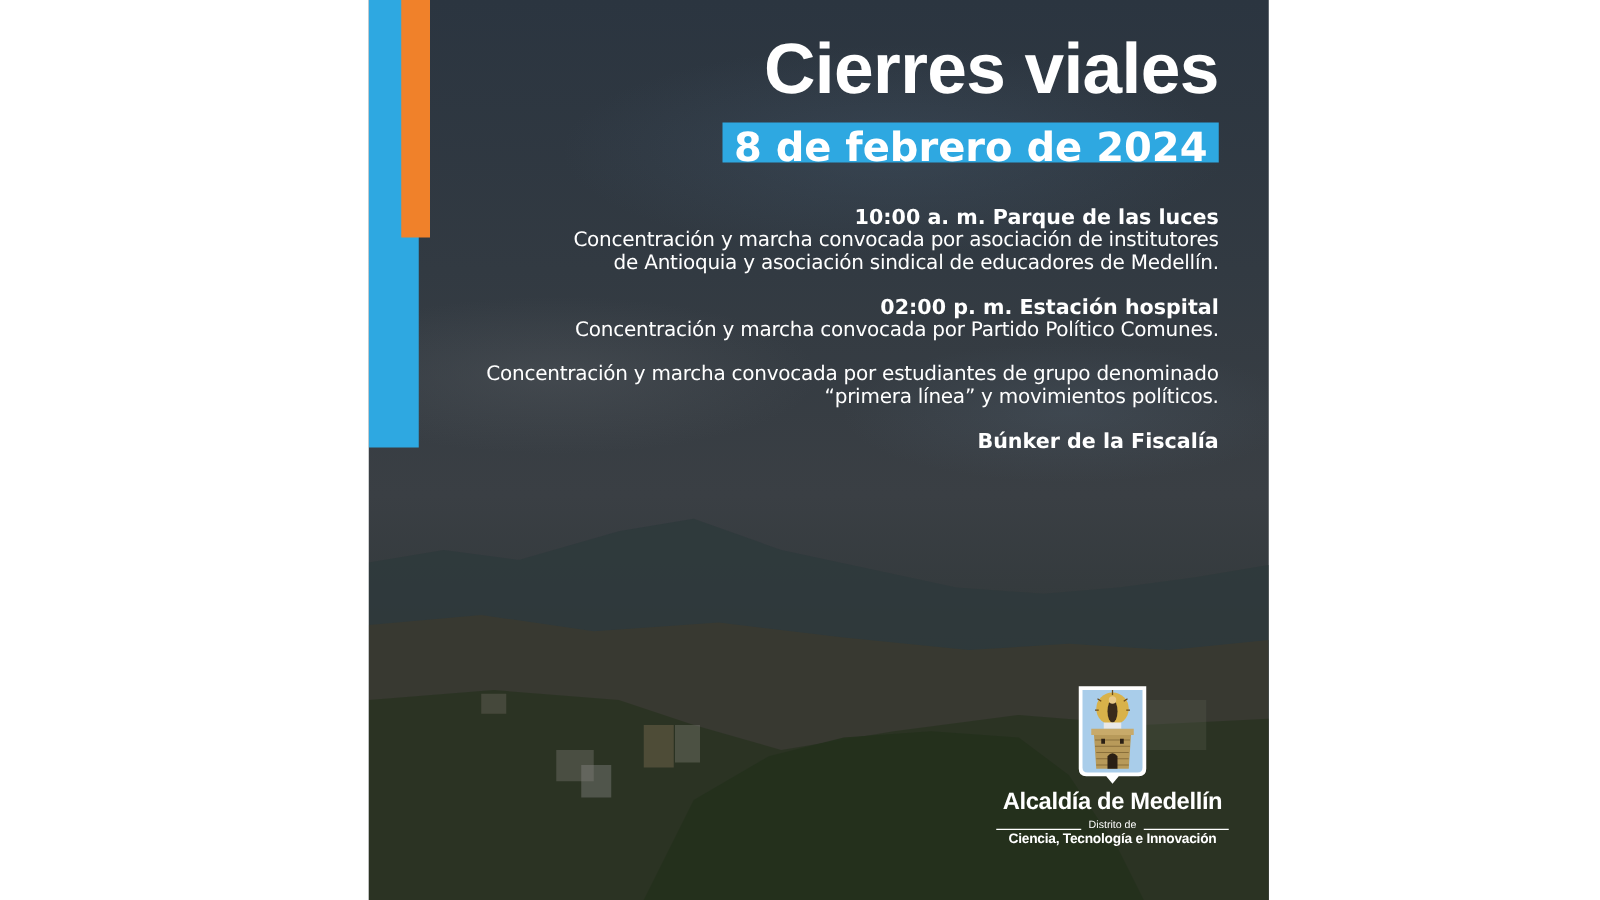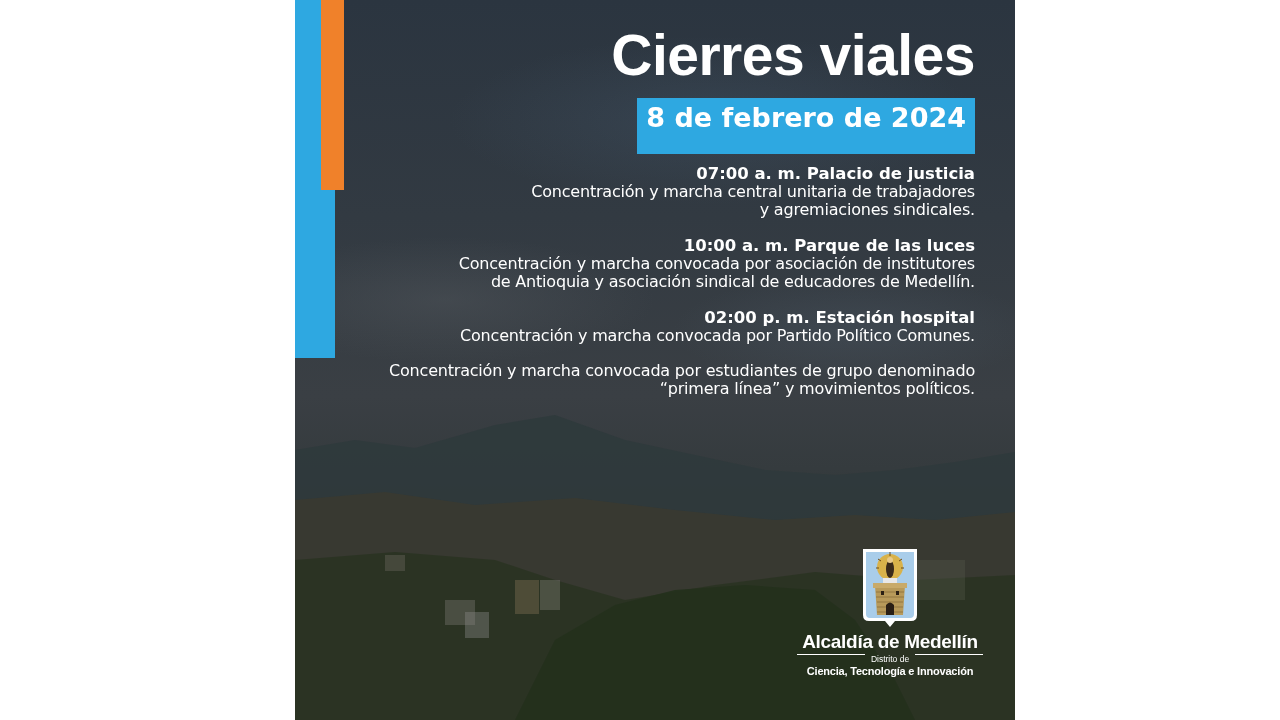--- a/index.html
+++ b/index.html
@@ -55,27 +55,27 @@
       font-weight: bold;
       font-size: 57px;
       letter-spacing: -0.5px;
       line-height: 70px;
       text-align: right;
     }
     .date-badge {
       position: absolute;
       right: 40px;
       top: 98px;
-      height: 56px;
+      height: 32px;
       padding: 0 9px;
       background: #2ea8e1;
       color: #ffffff;
       font-family: "DejaVu Sans", sans-serif;
       font-weight: bold;
-      font-size: 27px;
+      font-size: 32px;
       line-height: 40px;
       white-space: nowrap;
     }
     .events {
       position: absolute;
       right: 40px;
       top: 164px;
       width: 600px;
       text-align: right;
       color: #ffffff;
@@ -116,21 +116,21 @@
       font-family: "Liberation Sans", sans-serif;
       font-weight: bold;
       font-size: 19px;
       line-height: 22px;
       margin-top: 2px;
       white-space: nowrap;
       letter-spacing: -0.3px;
     }
     .logo-sub-row {
       display: flex;
-      align-items: flex-start;
+      align-items: flex-end;
       justify-content: center;
       gap: 6px;
       margin-top: 1px;
     }
     .logo-rule {
       flex: 1;
       height: 1px;
       background: #ffffff;
     }
     .logo-sub {
@@ -167,35 +167,32 @@
 
   <div class="accent-blue"></div>
   <div class="accent-orange"></div>
 
   <h1 class="title">Cierres viales</h1>
 
   <div class="date-badge">8 de febrero de 2024</div>
 
   <div class="events">
     <div class="event">
-      <span class="event-heading">07:00 a. m. Palacio de justicia</span>
-      <span class="event-desc" style="padding-left:150px;">Concentración y marcha central unitaria de trabajadores y agremiaciones sindicales.</span>
-    </div>
-    <div class="event">
       <span class="event-heading">10:00 a. m. Parque de las luces</span>
       <span class="event-desc" style="padding-left:80px;">Concentración y marcha convocada por asociación de institutores de Antioquia y asociación sindical de educadores de Medellín.</span>
     </div>
     <div class="event">
       <span class="event-heading">02:00 p. m. Estación hospital</span>
       <span class="event-desc" style="padding-left:60px;">Concentración y marcha convocada por Partido Político Comunes.</span>
     </div>
     <div class="event">
       <span class="event-desc">Concentración y marcha convocada por estudiantes de grupo denominado “primera línea” y movimientos políticos.</span>
     </div>
     <div class="event">
+      <span class="event-heading">Búnker de la Fiscalía</span>
     </div>
   </div>
 
   <div class="logo">
     <svg class="crest" viewBox="0 0 58 82">
       <path d="M2 2 H56 V68 Q56 74 50 74 H34 L29 80 L24 74 H8 Q2 74 2 68 Z" fill="#ffffff"></path>
       <path d="M5 5 H53 V67 Q53 71 49 71 H9 Q5 71 5 67 Z" fill="#a9cdea"></path>
       <circle cx="29" cy="20" r="13" fill="#d9b24a"></circle>
       <g stroke="#6b4a1a" stroke-width="1">
         <line x1="29" y1="5" x2="29" y2="9"></line>

